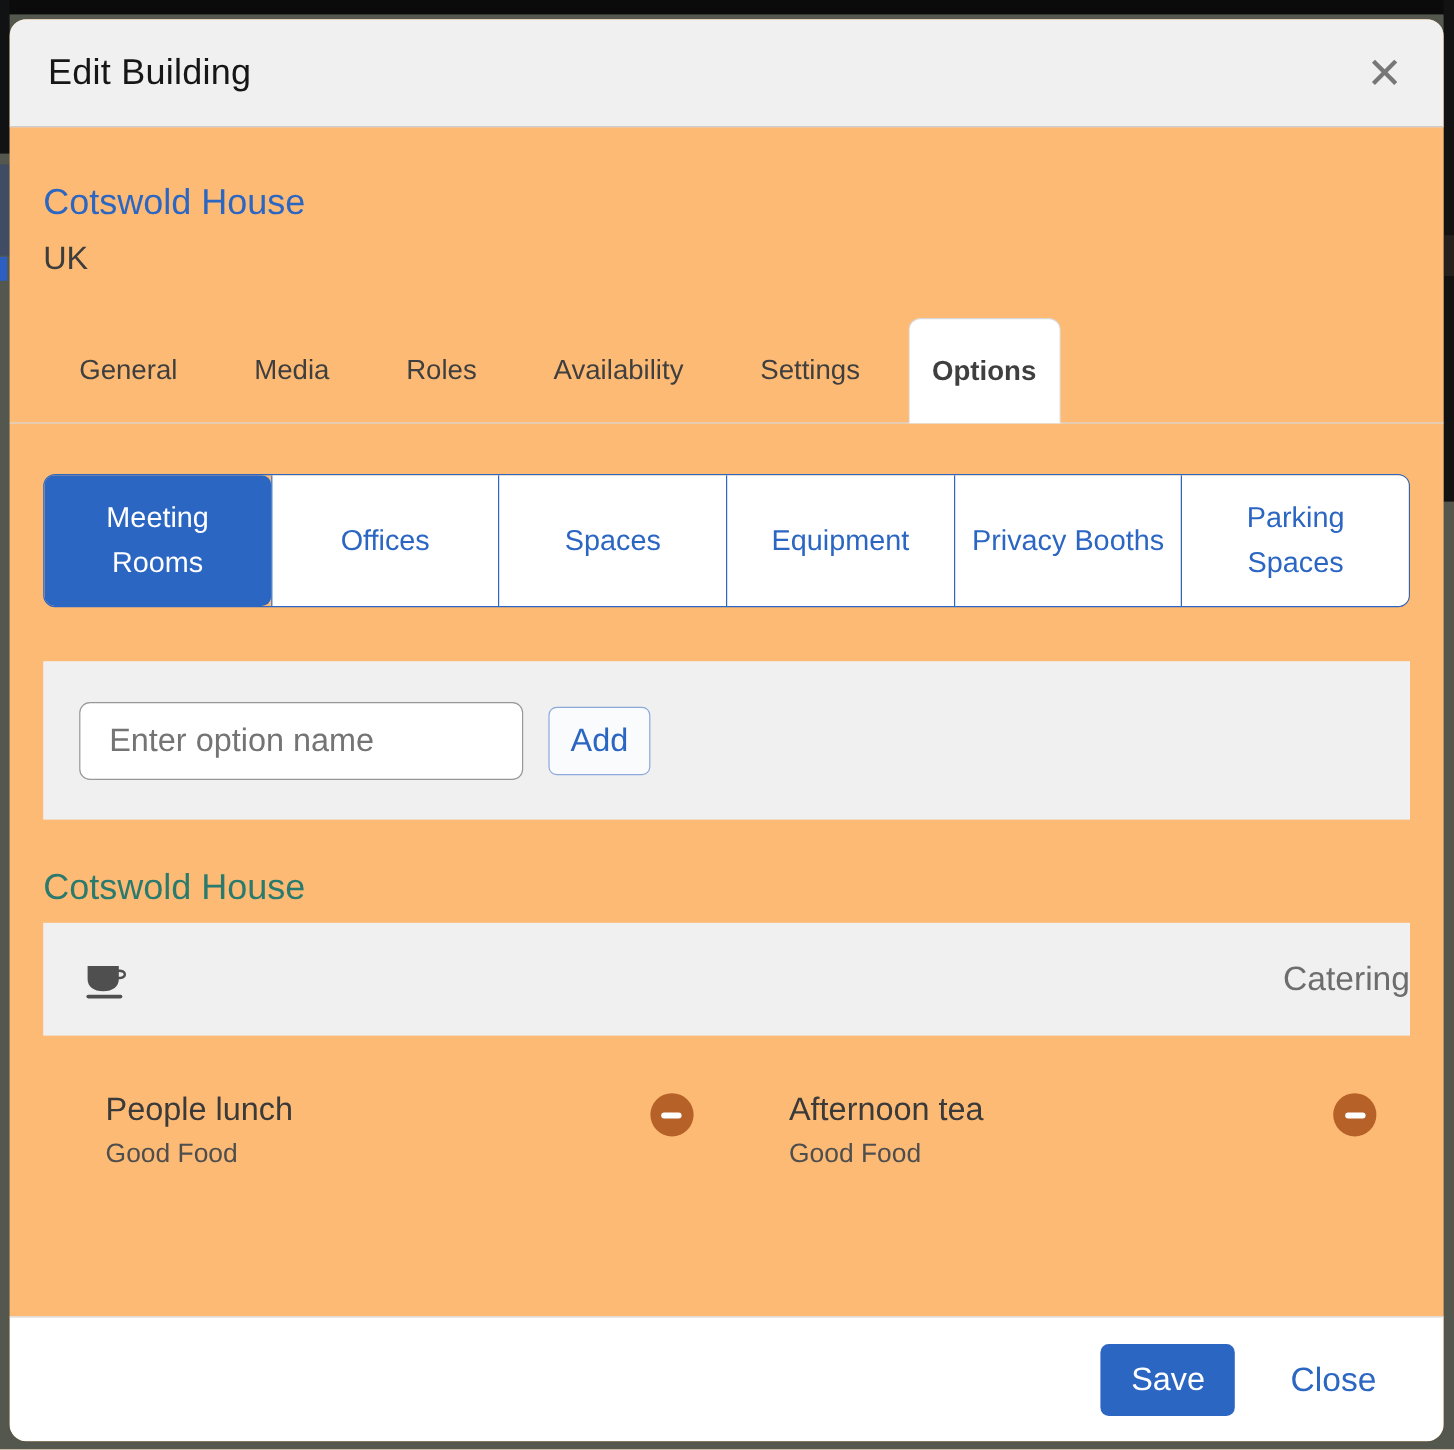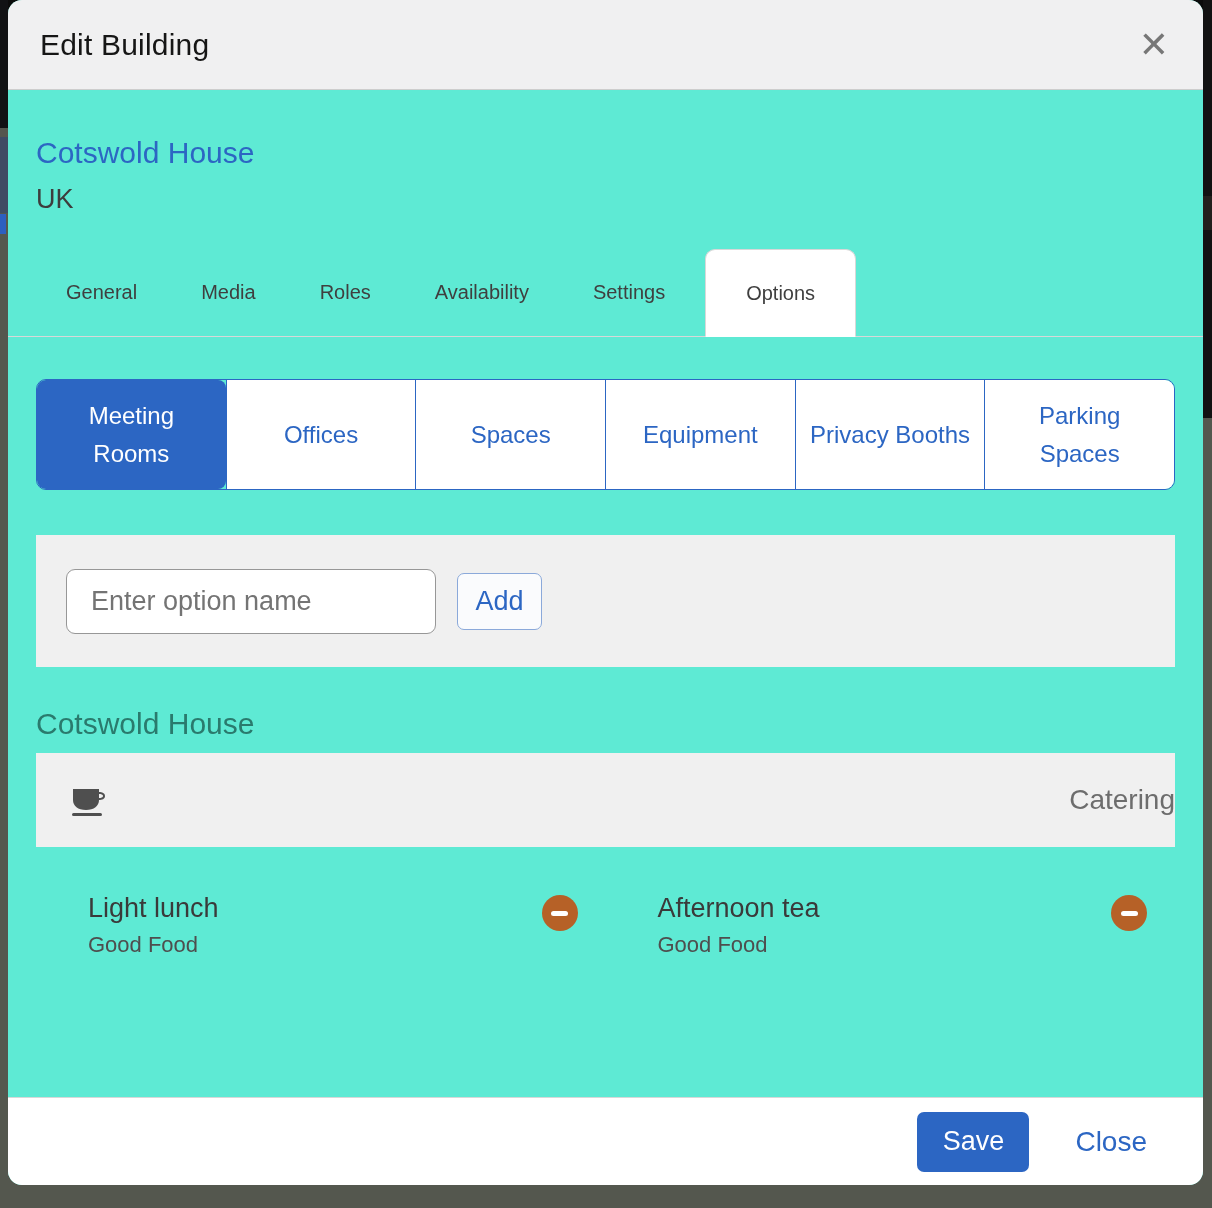--- a/index.html
+++ b/index.html
@@ -15,23 +15,23 @@
   
   .bg-top    { position: absolute; left: 0; top: 0; width: 1212px; height: 12px; background: #0b0b0b; }
   .bg-left-dark  { position: absolute; left: 0; top: 0; width: 8px; height: 128px; background: #111214; }
   .bg-left-blue  { position: absolute; left: 0; top: 137px; width: 8px; height: 76px; background: #3f4c63; }
   .bg-left-accent{ position: absolute; left: 0; top: 214px; width: 6px; height: 20px; background: #2d5fc0; }
   .bg-right-dark { position: absolute; right: 0; top: 0; width: 9px; height: 418px; background: #121212; }
   .bg-right-glyph{ position: absolute; right: 0; top: 196px; width: 9px; height: 34px; background: #23201d; }
 
   
   .modal {
-    position: absolute; left: 8px; top: 0;
+    position: absolute; left: 8px; top: 16px;
     width: 1195px; height: 1185px;
-    background: #5eead4;
+    background: #fdba74;
     border-radius: 14px;
     overflow: hidden;
     display: flex; flex-direction: column;
   }
   .modal-header {
     height: 90px; flex: 0 0 90px;
     background: #f0f0f1;
     border-bottom: 1px solid #cdcdcd;
     display: flex; align-items: center; justify-content: space-between;
     padding: 0 34px 0 32px;
@@ -50,34 +50,35 @@
   
   .tabs {
     margin: 34px -28px 0 -28px;
     padding: 0 28px;
     display: flex; align-items: stretch;
     border-bottom: 1px solid #d8d8d8;
     height: 88px;
   }
   .tab {
     display: flex; align-items: center; justify-content: center;
-    font-size: 20px; color: #3f3f3f;
+    font-size: 23px; color: #3f3f3f;
     margin-left: 64px;
     cursor: pointer;
     text-align: center;
   }
   .tab:first-child { margin-left: 30px; }
   .tab.active {
     margin-bottom: -1px;
     border: 1px solid #d8d8d8;
     border-bottom: 1px solid #ffffff;
     border-radius: 10px 10px 0 0;
     background: #ffffff;
-    padding: 0 40px;
+    padding: 0 19px;
     margin-left: 40px;
+    font-weight: bold;
   }
 
   
   .pill-row {
     margin-top: 42px;
     height: 111px;
     display: flex;
     border: 1.5px solid #2c66c3;
     border-radius: 10px;
     overflow: hidden;
@@ -154,21 +155,21 @@
     width: 36px; height: 36px; border-radius: 50%;
     background: #b66127;
     display: flex; align-items: center; justify-content: center;
     cursor: pointer; flex: 0 0 auto; margin-top: 2px;
   }
   .minus-bar { width: 17px; height: 5px; border-radius: 2.5px; background: #ffffff; }
 
   
   .modal-footer {
     position: absolute; left: 0; right: 0; bottom: 0;
-    height: 88px;
+    height: 104px;
     border-top: 1px solid #d8d8d8;
     background: #ffffff;
     display: flex; align-items: center; justify-content: flex-end;
     padding-right: 56px;
   }
   .save-btn {
     width: 112px; height: 60px;
     background: #2c66c3; color: #ffffff;
     border: none; border-radius: 7px;
     font-size: 27px; cursor: pointer;
@@ -229,21 +230,21 @@
           <path d="M3 6 h26 v3 c3 0 6 1 6 4 c0 3 -3 4 -6 4 v0 c0 6 -5 10 -13 10 c-8 0 -13 -4 -13 -10 z" fill="#4f4f4f"></path>
           <path d="M29 11 c2 0 4 .6 4 2 c0 1.4 -2 2 -4 2 z" fill="#f0f0f0"></path>
           <rect x="2" y="30" width="30" height="3" rx="1.5" fill="#4f4f4f"></rect>
         </svg>
         <div class="category-label">Catering</div>
       </div>
 
       <div class="items-grid">
         <div class="item">
           <div class="item-texts">
-            <div class="item-name">Light lunch</div>
+            <div class="item-name">People lunch</div>
             <div class="item-vendor">Good Food</div>
           </div>
           <div class="minus-btn">
             <div class="minus-bar"></div>
           </div>
         </div>
         <div class="item">
           <div class="item-texts">
             <div class="item-name">Afternoon tea</div>
             <div class="item-vendor">Good Food</div>

